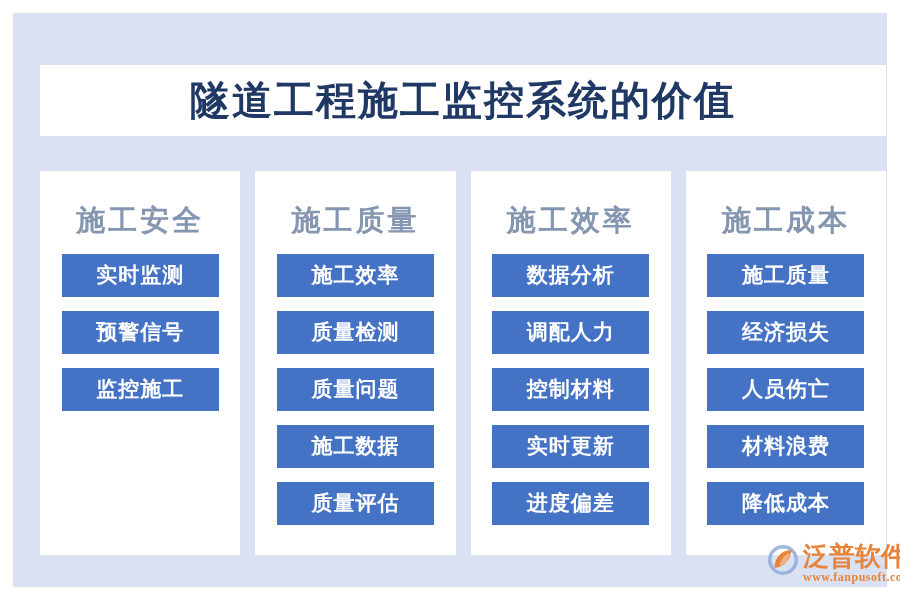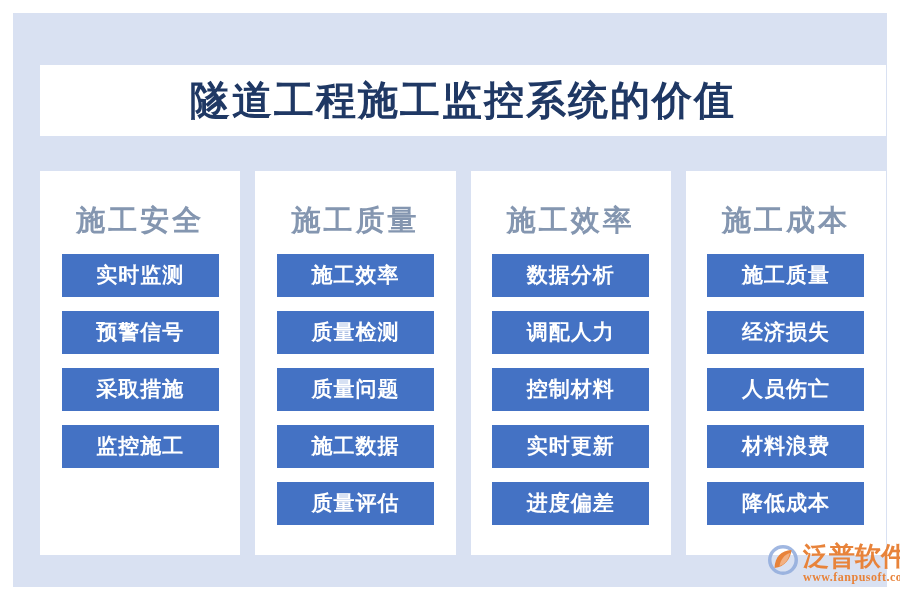--- a/index.html
+++ b/index.html
@@ -160,21 +160,20 @@
       <div class="title-text">隧道工程施工监控系统的价值</div>
     </div>
 
     <div class="columns">
 
       <div class="column">
         <div class="column-header">施工安全</div>
         <div class="items">
           <div class="item">实时监测</div>
           <div class="item">预警信号</div>
-          <div class="item">采取措施</div>
           <div class="item">监控施工</div>
         </div>
       </div>
 
       <div class="column">
         <div class="column-header">施工质量</div>
         <div class="items">
           <div class="item">施工效率</div>
           <div class="item">质量检测</div>
           <div class="item">质量问题</div>

